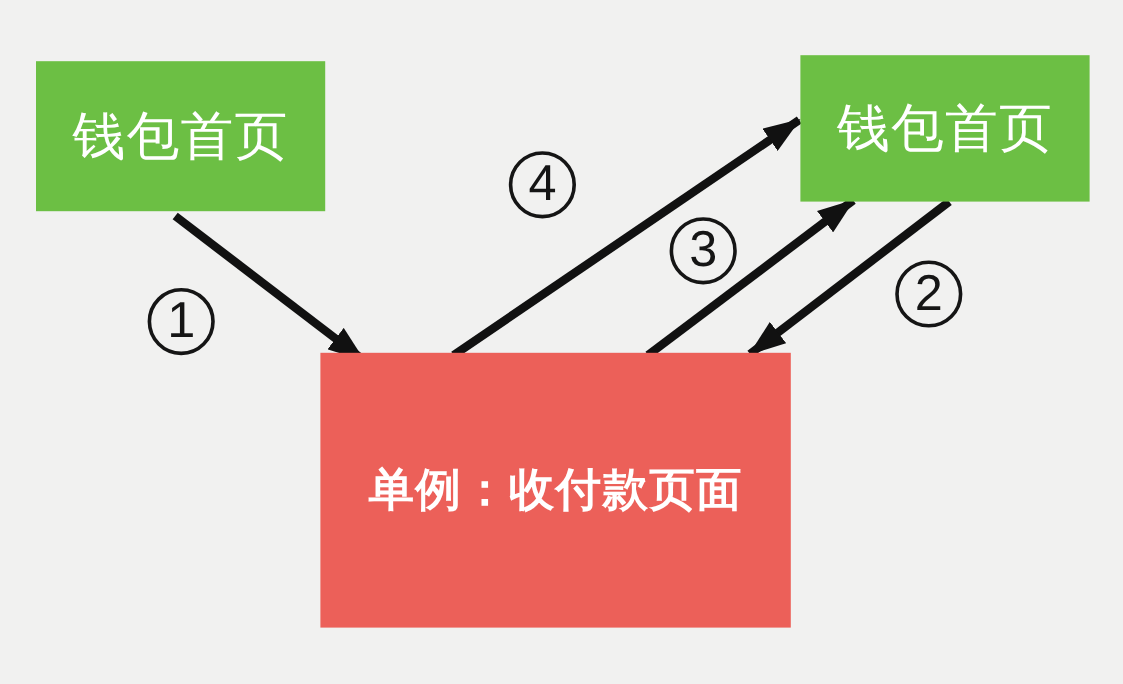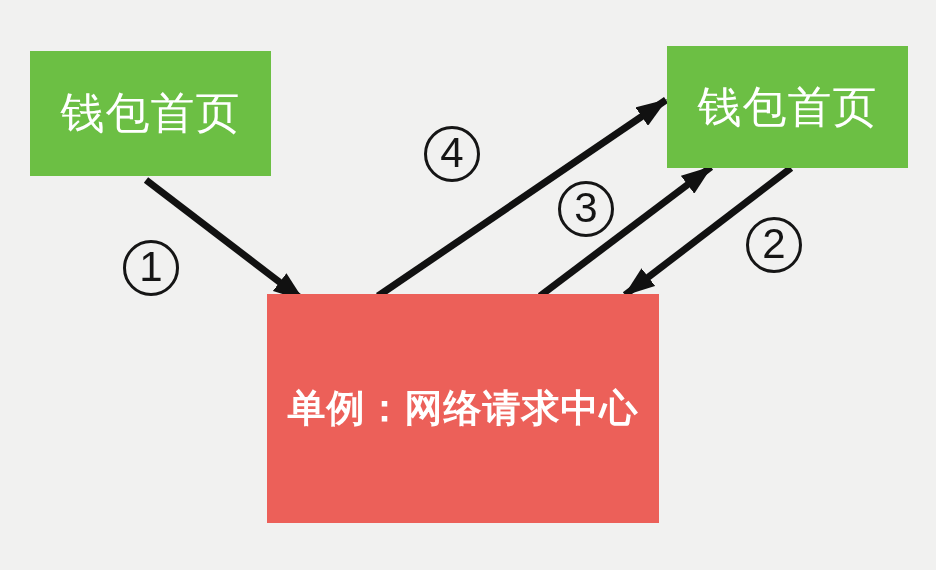--- a/index.html
+++ b/index.html
@@ -80,21 +80,21 @@
 
   <div class="node node-green" style="left: 30px; top: 51px; width: 241px; height: 125px; background: rgb(108, 191, 68); color: rgb(255, 255, 255);">
     <span class="node-label">钱包首页</span>
   </div>
 
   <div class="node node-green" style="left: 667px; top: 46px; width: 241px; height: 122px; background: rgb(108, 191, 68); color: rgb(255, 255, 255);">
     <span class="node-label">钱包首页</span>
   </div>
 
   <div class="node node-red" style="left: 267px; top: 294px; width: 392px; height: 229px; background: rgb(236, 96, 89); color: rgb(255, 255, 255);">
-    <span class="node-label">单例：网络请求中心</span>
+    <span class="node-label">单例：收付款页面</span>
   </div>
 
   <div class="step-badge" style="left: 151px; top: 268px; border-color: rgb(21, 21, 21); color: rgb(21, 21, 21);">
     <span class="step-number">1</span>
   </div>
 
   <div class="step-badge" style="left: 774px; top: 245px; border-color: rgb(21, 21, 21); color: rgb(21, 21, 21);">
     <span class="step-number">2</span>
   </div>
 

